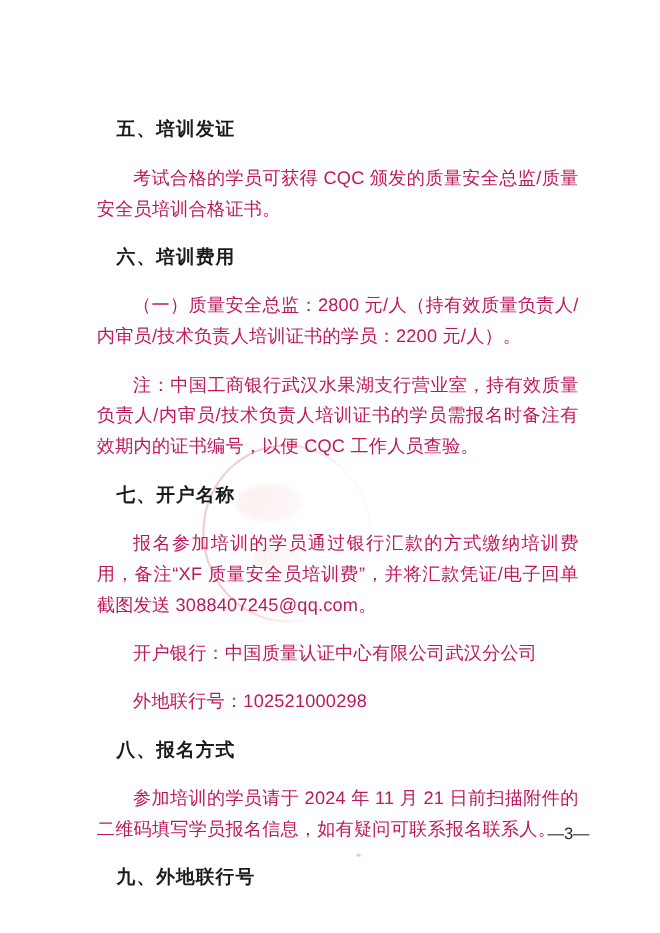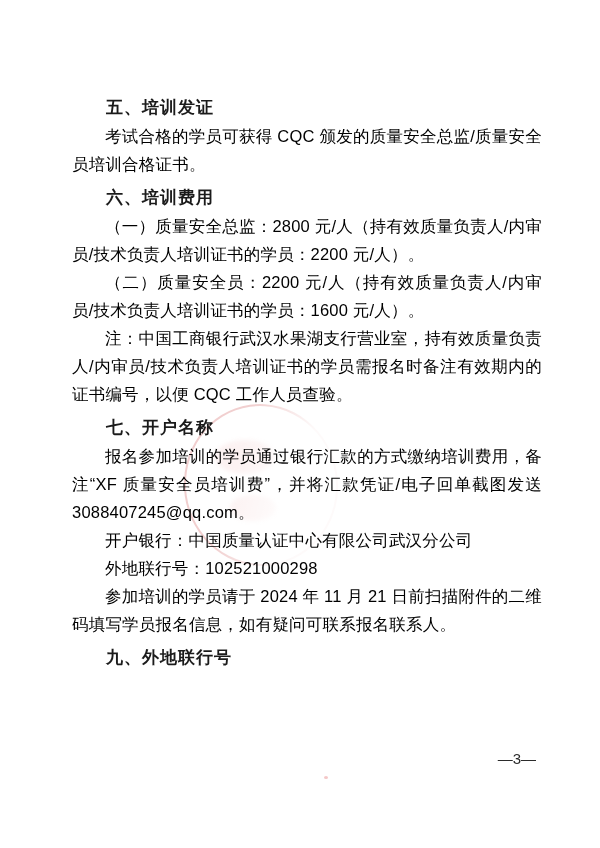--- a/index.html
+++ b/index.html
@@ -83,29 +83,29 @@
     font-size: 17px;
     font-weight: bold;
     line-height: 28px;
     margin: 6px 0 0 0;
     text-indent: 2em;
     color: #1b1b1b;
     letter-spacing: 1px;
     font-family: "Liberation Sans", "DejaVu Sans", sans-serif;
   }
   .heading:first-child {
-    margin-top: 0;
+    margin-top: 10px;
   }
   .para {
     font-size: 16.5px;
     line-height: 28px;
-    margin: 0;
+    margin: 16px;
     text-indent: 2em;
     text-align: justify;
-    color: #000000;
+    color: #be185d;
     letter-spacing: 0.2px;
     font-family: "Liberation Sans", "DejaVu Sans", sans-serif;
   }
 
   .page-number {
     position: absolute;
     top: 750px;
     right: 64px;
     z-index: 1;
     font-size: 15px;
@@ -124,25 +124,25 @@
     <div class="seal-blob-2"></div>
     <div class="seal-fade"></div>
     <div class="pink-speck"></div>
   </div>
 
   <div class="doc-body">
       <div class="heading">五、培训发证</div>
       <p class="para">考试合格的学员可获得 CQC 颁发的质量安全总监/质量安全员培训合格证书。</p>
       <div class="heading">六、培训费用</div>
       <p class="para">（一）质量安全总监：2800 元/人（持有效质量负责人/内审员/技术负责人培训证书的学员：2200 元/人）。</p>
-      <p class="para">（二）质量安全员：2200 元/人（持有效质量负责人/内审员/技术负责人培训证书的学员：1600 元/人）。</p>
       <p class="para">注：中国工商银行武汉水果湖支行营业室，持有效质量负责人/内审员/技术负责人培训证书的学员需报名时备注有效期内的证书编号，以便 CQC 工作人员查验。</p>
       <div class="heading">七、开户名称</div>
       <p class="para">报名参加培训的学员通过银行汇款的方式缴纳培训费用，备注“XF 质量安全员培训费”，并将汇款凭证/电子回单截图发送 3088407245@qq.com。</p>
       <p class="para">开户银行：中国质量认证中心有限公司武汉分公司</p>
       <p class="para">外地联行号：102521000298</p>
+      <div class="heading">八、报名方式</div>
       <p class="para">参加培训的学员请于 2024 年 11 月 21 日前扫描附件的二维码填写学员报名信息，如有疑问可联系报名联系人。</p>
       <div class="heading">九、外地联行号</div>
     </div>
 
   <div class="page-number">—3—</div>
 
 </div>
 
 </body></html>

